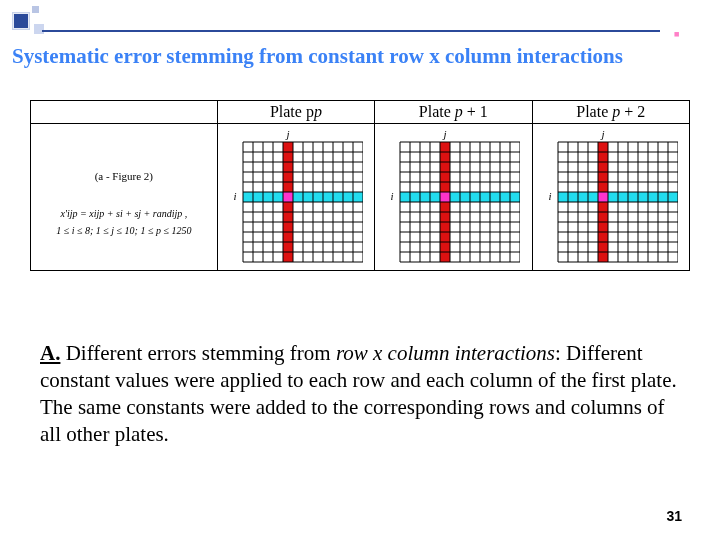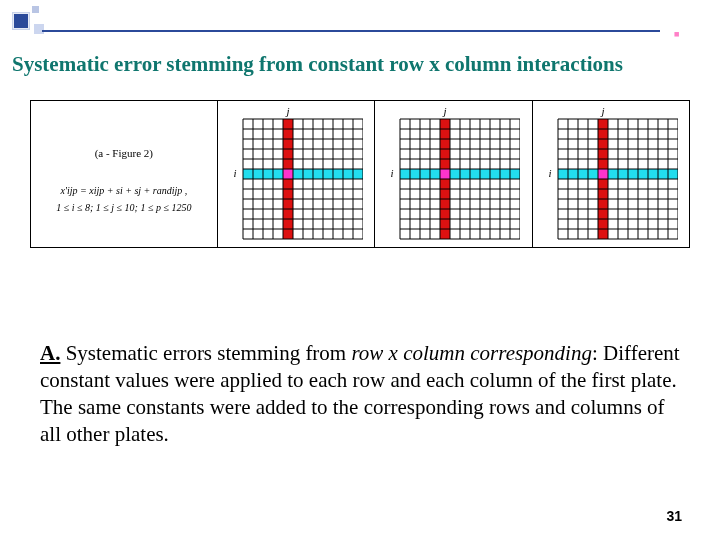--- a/index.html
+++ b/index.html
@@ -47,26 +47,26 @@
   }
   .pink-dot {
     position: absolute;
     top: 24px;
     right: 40px;
     color: #ff7fc7;
     font-size: 18px;
   }
   .title {
     position: absolute;
-    top: 52px;
+    top: 44px;
     left: 12px;
     right: 12px;
     font-size: 21px;
     font-weight: bold;
-    color: #0f766e;
+    color: #3b82f6;
   }
   .figure-wrap {
     position: absolute;
     top: 100px;
     left: 30px;
     width: 660px;
   }
   table.fig {
     border-collapse: collapse;
     width: 100%;
@@ -142,20 +142,26 @@
   <div class="sq sml2"></div>
 </div>
 <div class="rule"></div>
 <div class="pink-dot">▪</div>
 
 <div class="title">Systematic error stemming from constant row x column interactions</div>
 
 <div class="figure-wrap">
   <table class="fig">
     <tbody>
+        <tr>
+      <th></th>
+      <th><span>Plate p</span><span style="font-style:italic">p</span></th>
+      <th><span>Plate </span><span style="font-style:italic">p</span><span> + 1</span></th>
+      <th><span>Plate </span><span style="font-style:italic">p</span><span> + 2</span></th>
+    </tr>
     <tr>
       <td class="left-cell">
         <span class="fig-label">(a - Figure 2)</span>
         <span class="formula">x'ijp = xijp + si + sj + randijp ,</span><br>
         <span class="formula">1 ≤ i ≤ 8; 1 ≤ j ≤ 10; 1 ≤ p ≤ 1250</span>
       </td>
       <td class="plate-cell">
             <svg class="grid-svg" width="134" height="138">
               <text x="59" y="10" font-size="11" font-style="italic" text-anchor="middle" font-family="Times New Roman">j</text>
               <text x="6" y="72" font-size="11" font-style="italic" text-anchor="middle" font-family="Times New Roman">i</text>
@@ -259,16 +265,16 @@
               <line x1="14" y1="124" x2="134" y2="124" stroke="#000" stroke-width="1"></line>
               <line x1="14" y1="134" x2="134" y2="134" stroke="#000" stroke-width="1"></line>
             </svg>
           </td>
     </tr>
   </tbody>
     </table>
 </div>
 
 <div class="body-text">
-  <span class="section-label">A.</span><span> Systematic errors stemming from </span><span class="italic">row x column corresponding</span><span>: Different constant values were applied to each row and each column of the first plate. The same constants were added to the corresponding rows and columns of all other plates.</span>
+  <span class="section-label">A.</span><span> Different errors stemming from </span><span class="italic">row x column interactions</span><span>: Different constant values were applied to each row and each column of the first plate. The same constants were added to the corresponding rows and columns of all other plates.</span>
 </div>
 
 <div class="page-num">31</div>
 
 </body></html>

